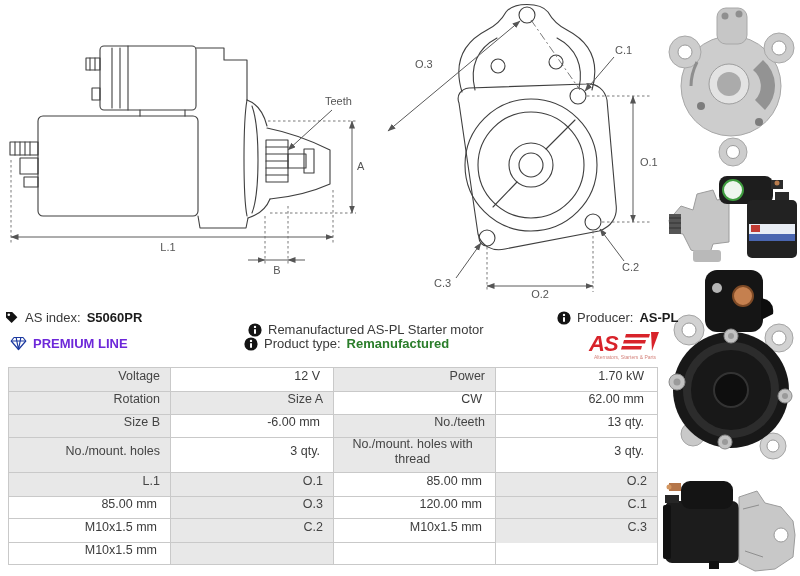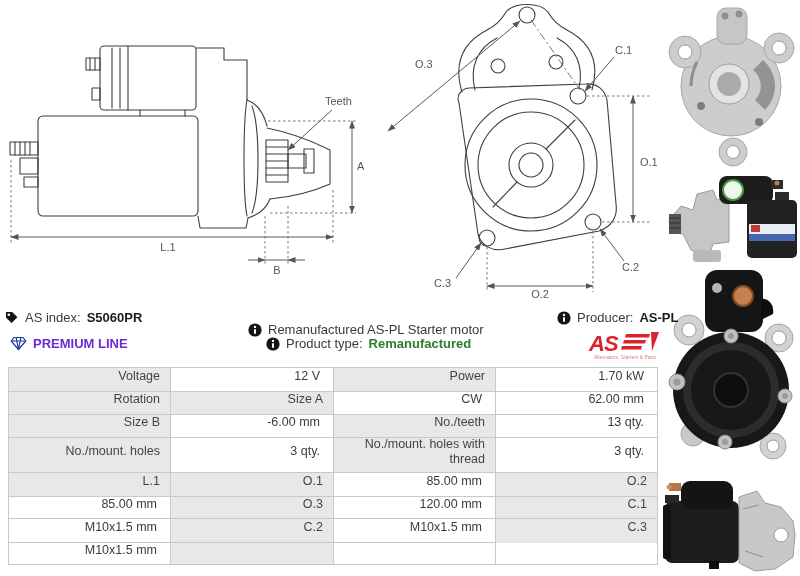--- a/index.html
+++ b/index.html
@@ -29,21 +29,21 @@
   .icn { flex:0 0 auto; display:block; }
 
   
   .spec { position:absolute; left:8px; top:367px;
           display:grid;
           grid-template-columns:162px 163px 162px 161px;
           grid-template-rows:24px 23px 23px 35px 24px 22px 24px 21px;
           border:1px solid #c9c9c9; background:#fff;
           font-size:12.5px; color:#3c3c3c; }
   .cell { display:flex; align-items:center; justify-content:flex-end;
-          text-align:right; padding:1px 13px 8px 6px; background:#fff;
+          text-align:center; padding:1px 13px 8px 6px; background:#fff;
           border-right:1px solid #c9c9c9; border-bottom:1px solid #c9c9c9;
           line-height:1.15; overflow:hidden; }
   .lbl  { background:#e8e8e8; padding-right:10px; color:#444; }
   .spec > .cell:nth-child(4n) { border-right:none; }
   .spec > .cell:nth-last-child(-n+4) { border-bottom:none; }
 </style>
 </head>
 <body>
 
 <div class="page">
@@ -291,21 +291,21 @@
 
     <div class="info-item" style="left:248px; top:19px">
       <svg class="icn" width="14" height="14" viewBox="0 0 14 14">
         <circle cx="7" cy="7" r="6.6" fill="#141414"></circle>
         <circle cx="7" cy="3.9" r="1.2" fill="#fff"></circle>
         <rect x="6" y="5.9" width="2" height="5.2" rx="1" fill="#fff"></rect>
       </svg>
       <span>Remanufactured AS-PL Starter motor</span>
     </div>
 
-    <div class="info-item" style="left:266px; top:33px">
+    <div class="info-item" style="left:244px; top:33px">
       <svg class="icn" width="14" height="14" viewBox="0 0 14 14">
         <circle cx="7" cy="7" r="6.6" fill="#141414"></circle>
         <circle cx="7" cy="3.9" r="1.2" fill="#fff"></circle>
         <rect x="6" y="5.9" width="2" height="5.2" rx="1" fill="#fff"></rect>
       </svg>
       <span>Product type:</span>
       <span class="green">Remanufactured</span>
     </div>
 
     <div class="info-item" style="left:557px; top:7px">

